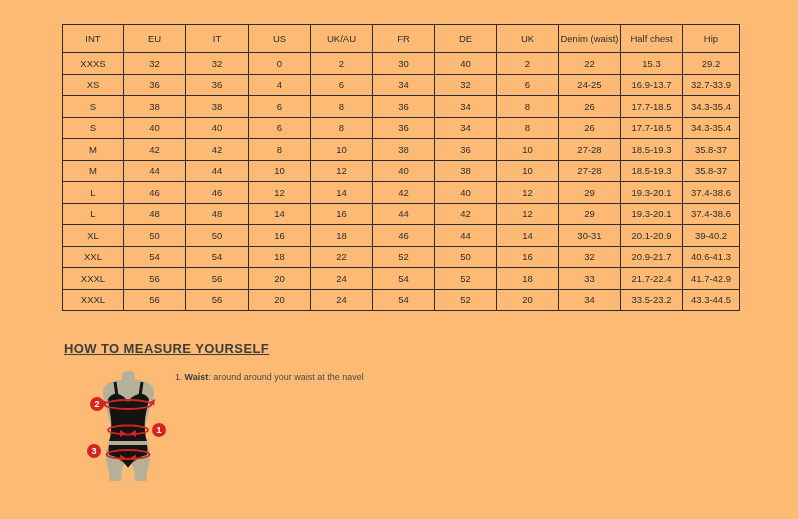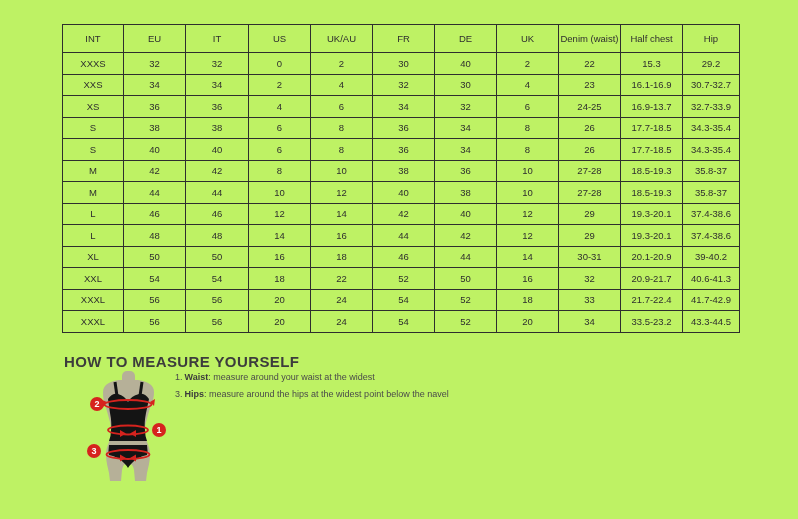--- a/index.html
+++ b/index.html
@@ -3,42 +3,43 @@
 <meta charset="utf-8">
 <style>
   html, body { margin: 0; padding: 0; }
   body {
     width: 798px; height: 519px;
     background: #ffffff;
     font-family: "Liberation Sans", sans-serif;
     position: relative;
     overflow: hidden;
   }
-  .page { position: absolute; inset: 0; background: #bef264; }
+  .page { position: absolute; inset: 0; background: #fdba74; }
 
   
   .size-table {
     position: absolute; left: 62px; top: 24px; width: 677px;
     border-collapse: collapse; table-layout: fixed;
     font-size: 9.5px; color: #2e2e2e;
   }
   .size-table th, .size-table td {
     border: 1px solid #2e2e2e;
     text-align: center; vertical-align: middle;
     font-weight: normal; padding: 0;
     overflow: hidden; white-space: nowrap;
   }
   .size-table thead tr { height: 28px; }
   .size-table tbody tr { height: 21.5px; padding-left: 45px; }
 
   
   .measure-heading {
-    position: absolute; left: 64px; top: 338px;
-    font-size: 15px; font-weight: bold; color: #3c3c3c;
+    position: absolute; left: 64px; top: 328px;
+    font-size: 13px; font-weight: bold; color: #3c3c3c;
     letter-spacing: 0.4px;
+    text-decoration: underline;
   }
   .figure-wrap { position: absolute; left: 78px; top: 368px; width: 126px; height: 126px; }
   .steps {
     position: absolute; left: 175px; top: 372px;
     list-style: none; margin: 0; padding: 0;
     font-size: 9px; color: #4a4a4a;
   }
   .steps li { line-height: 10px; margin-bottom: 6.5px; white-space: nowrap; }
   .steps .num { margin-right: 2px; }
   .steps b { color: #3c3c3c; margin-top: 20px; }
@@ -85,33 +86,20 @@
           <td>0</td>
           <td>2</td>
           <td>30</td>
           <td>40</td>
           <td>2</td>
           <td>22</td>
           <td>15.3</td>
           <td>29.2</td>
         </tr>
         <tr>
-          <td>XXS</td>
-          <td>34</td>
-          <td>34</td>
-          <td>2</td>
-          <td>4</td>
-          <td>32</td>
-          <td>30</td>
-          <td>4</td>
-          <td>23</td>
-          <td>16.1-16.9</td>
-          <td>30.7-32.7</td>
-        </tr>
-        <tr>
           <td>XS</td>
           <td>36</td>
           <td>36</td>
           <td>4</td>
           <td>6</td>
           <td>34</td>
           <td>32</td>
           <td>6</td>
           <td>24-25</td>
           <td>16.9-13.7</td>
@@ -294,20 +282,17 @@
       </g>
       <g>
         <circle cx="16" cy="83" r="7" fill="#d6231e"></circle>
         <text x="16" y="86.2" text-anchor="middle" font-size="9" font-weight="bold" fill="#ffffff" font-family="Liberation Sans, sans-serif">3</text>
       </g>
     </svg>
   </div>
 
   <ol class="steps">
     <li>
-      <span class="num">1.</span><b>Waist</b><span>: measure around your waist at the widest</span>
-    </li>
-    <li>
-      <span class="num">3.</span><b>Hips</b><span>: measure around the hips at the widest point below the navel</span>
+      <span class="num">1.</span><b>Waist</b><span>: around around your waist at the navel</span>
     </li>
   </ol>
 
 </div>
 
 </body></html>

